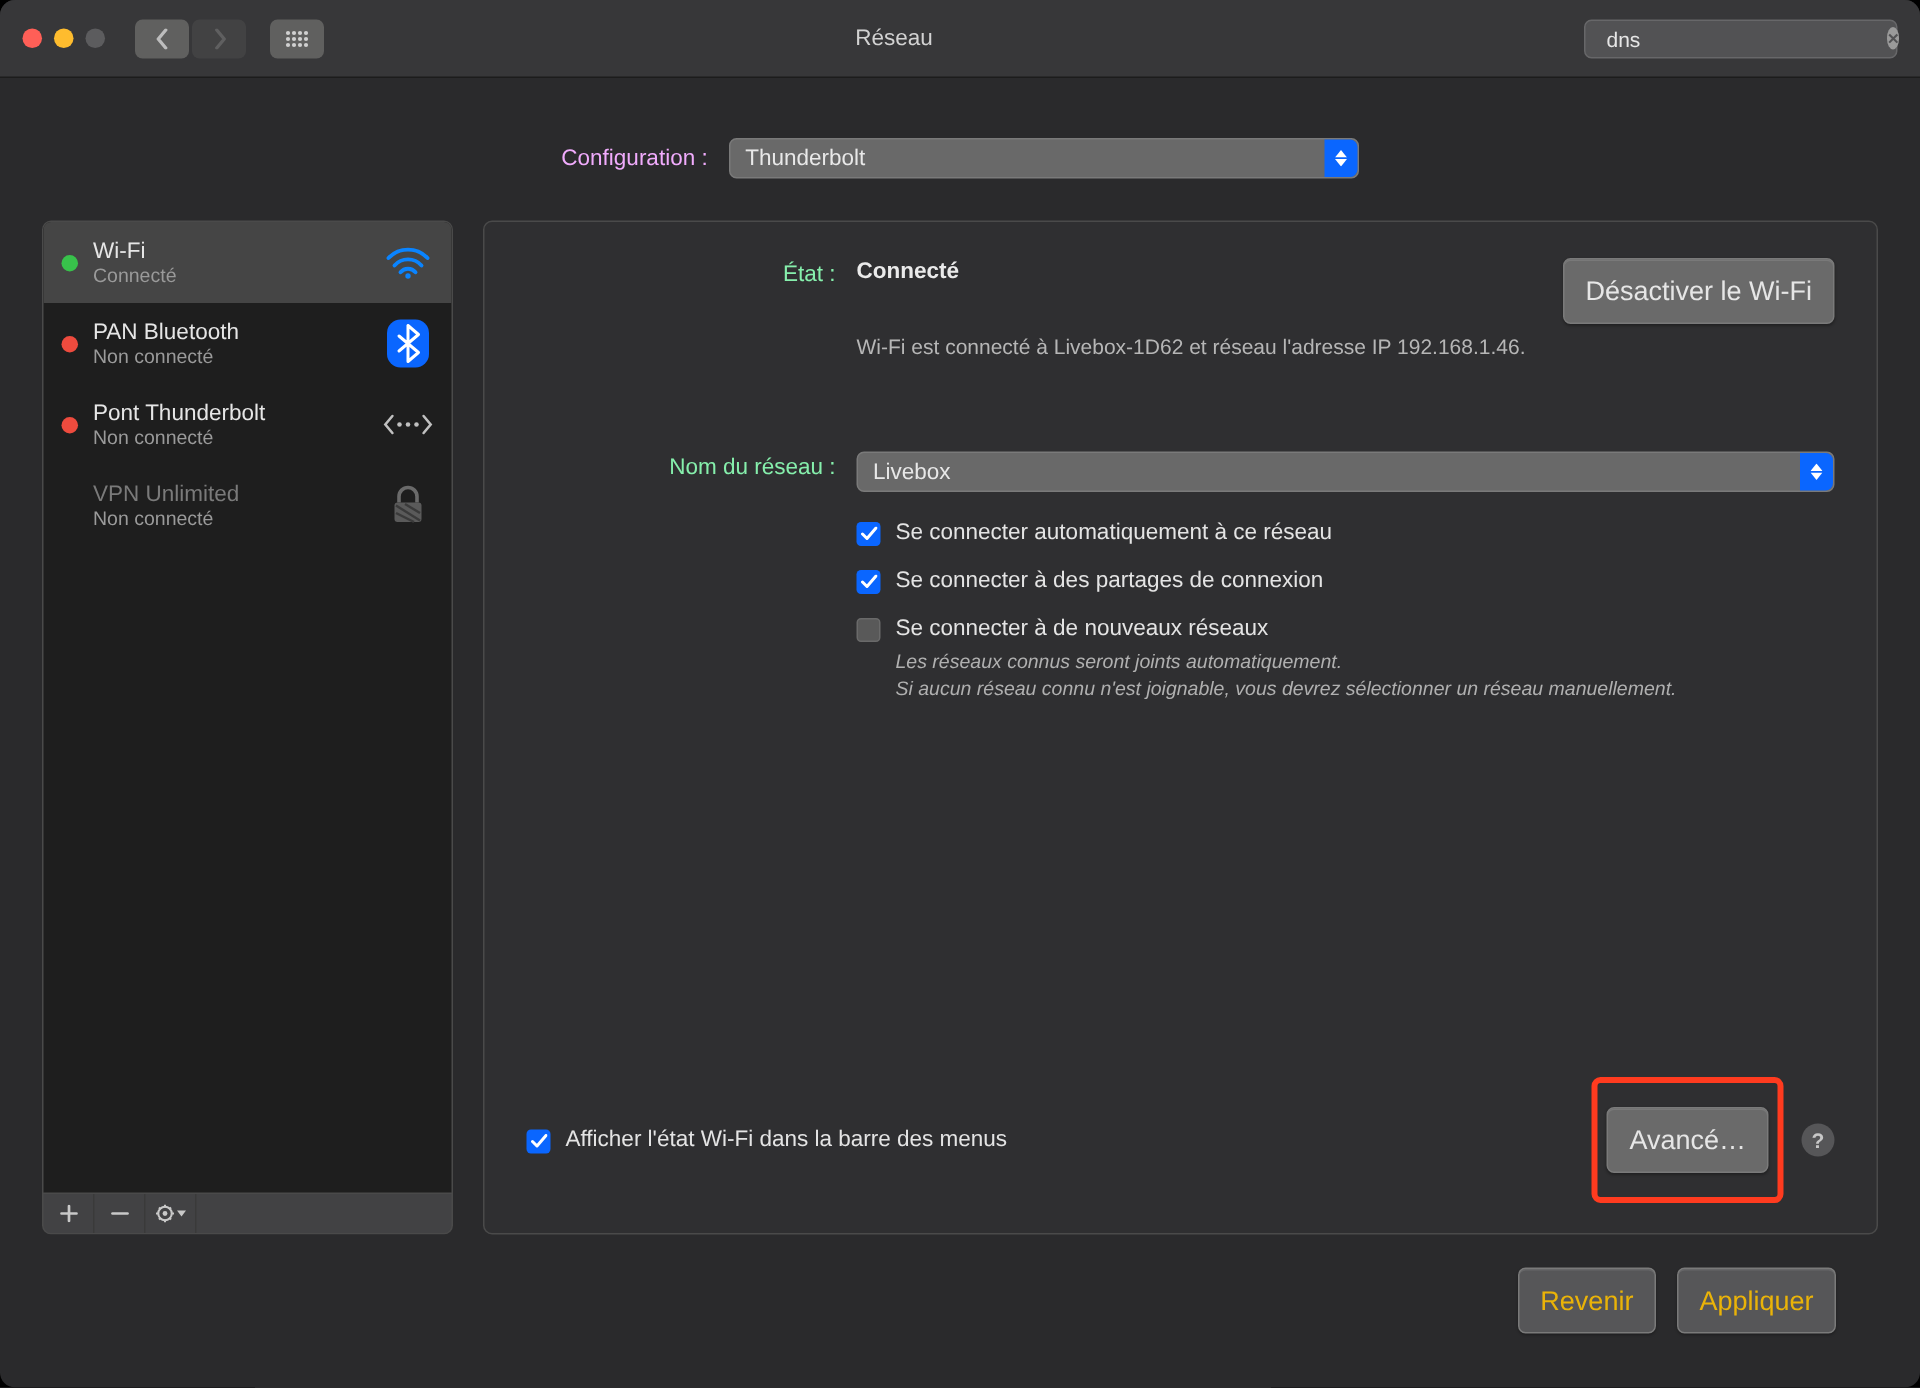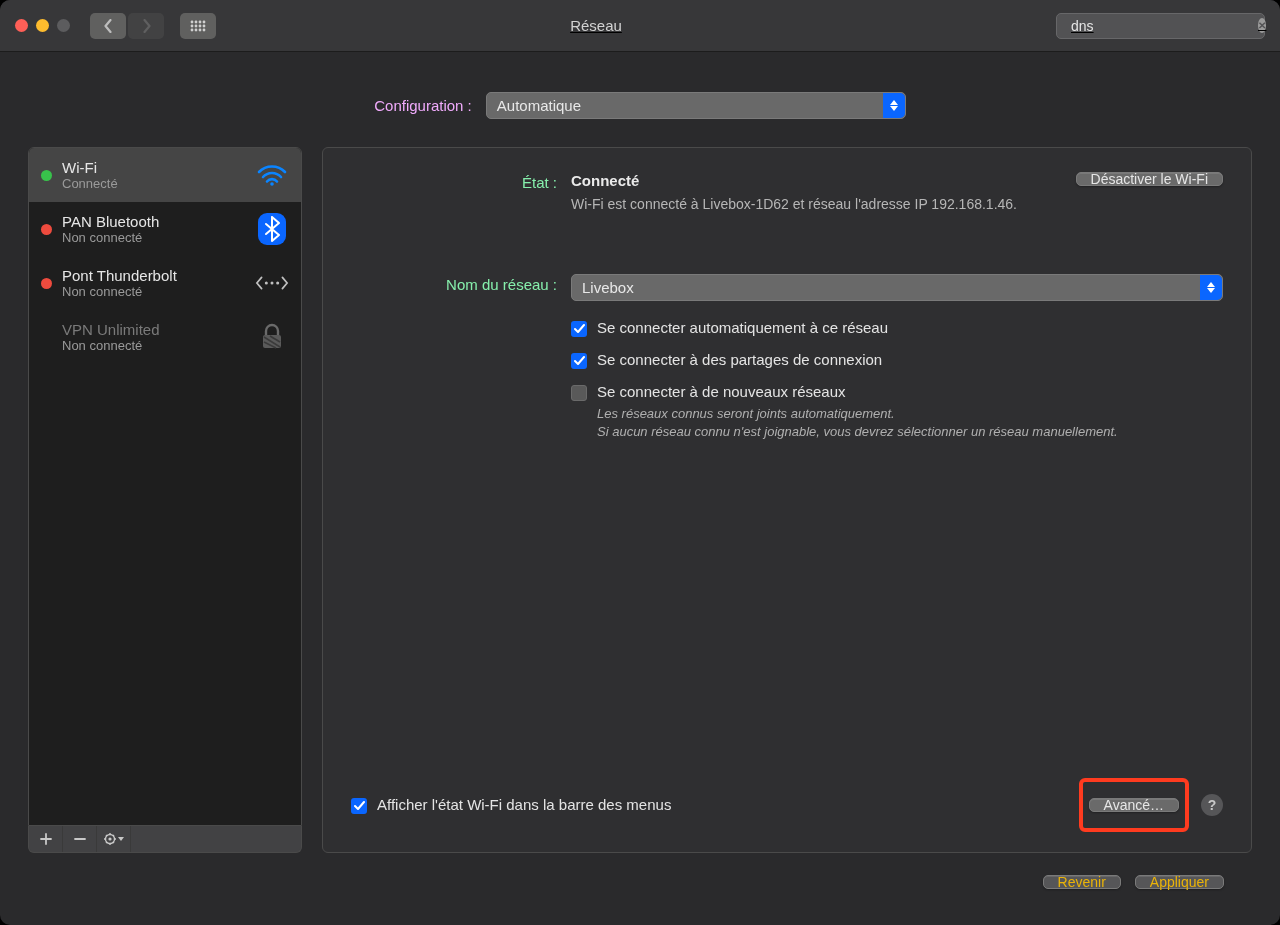--- a/index.html
+++ b/index.html
@@ -1,18 +1,18 @@
 <!DOCTYPE html>
 <html><head>
 <meta charset="utf-8">
 <style>
 * { margin: 0; padding: 0; box-sizing: border-box; font-family: -apple-system, "Helvetica Neue", Arial, sans-serif; -webkit-font-smoothing: antialiased; }
 body { background: #000; width: 1280px; height: 925px; overflow: hidden; }
 .window { width: 1280px; height: 925px; background: #2a2a2c; border-radius: 10px; overflow: hidden; display: flex; flex-direction: column; }
-.titlebar { height: 52px; background: #373739; display: flex; align-items: center; padding: 0 15px; gap: 10px; border-bottom: 1px solid #1c1c1c; text-decoration: underline; }
+.titlebar { height: 52px; background: #373739; display: flex; align-items: center; padding: 0 15px; gap: 10px; border-bottom: 1px solid #1c1c1c; }
 .traffic { display: flex; gap: 8px; margin-right: 10px; }
 .dot { width: 13px; height: 13px; border-radius: 50%; }
 .dot.red { background: #ff5f57; }
 .dot.yellow { background: #febc2e; }
 .dot.gray { background: #5c5c5e; }
 .nav-group { display: flex; gap: 2px; }
 .nav-btn { width: 36px; height: 26px; background: #60605f; border: none; border-radius: 5px; display: flex; align-items: center; justify-content: center; color: #bdbdbd; }
 .nav-btn.disabled { background: #4a4a4a; color: #7a7a7a; opacity: .6; }
 .nav-btn svg { width: 11px; height: 14px; fill: currentColor; }
 .grid-btn { width: 36px; height: 26px; background: #60605f; border-radius: 5px; display: flex; align-items: center; justify-content: center; margin-left: 6px; }
@@ -44,21 +44,21 @@
 .sidebar-toolbar { height: 27px; background: #424244; border: 1px solid #4a4a4a; border-top: none; border-radius: 0 0 6px 6px; display: flex; }
 .tb-btn { width: 34px; height: 100%; display: flex; align-items: center; justify-content: center; color: #c8c8c8; border-right: 1px solid #3a3a3a; }
 .tb-btn.flex { flex: 1; border-right: none; }
 .tb-btn svg { fill: currentColor; }
 .detail { flex: 1; background: #2f2f31; border: 1px solid #4a4a4a; border-radius: 6px; padding: 24px 28px 20px; display: flex; flex-direction: column; }
 .row { display: flex; margin-bottom: 18px; }
 .row .lbl { width: 220px; text-align: right; color: #86efac; font-size: 15px; padding-right: 14px; padding-top: 2px; }
 .row .val { flex: 1; }
 .status-line { display: flex; align-items: flex-start; gap: 16px; }
 .status-val { color: #eaeaea; font-size: 15px; font-weight: 600; }
-.push-btn { height: 14px; background: #6a6a6a; border: 1px solid #7a7a7a; border-radius: 5px; color: #e6e6e6; font-size: 14px; padding: 0 14px; display: flex; align-items: center; box-shadow: 0 1px 0 rgba(255,255,255,.1) inset, 0 1px 2px rgba(0,0,0,.3); }
+.push-btn { height: 44px; background: #6a6a6a; border: 1px solid #7a7a7a; border-radius: 5px; color: #e6e6e6; font-size: 18px; padding: 0 14px; display: flex; align-items: center; box-shadow: 0 1px 0 rgba(255,255,255,.1) inset, 0 1px 2px rgba(0,0,0,.3); }
 .push-btn.dim { background: #565658; color: #eab308; }
 .status-desc { color: #b6b6b6; font-size: 14px; margin-top: 6px; max-width: 520px; line-height: 1.35; }
 .select.network { width: 100%; }
 .checkbox-row { display: flex; align-items: flex-start; gap: 10px; margin-bottom: 14px; }
 .cb { width: 16px; height: 16px; border-radius: 3px; flex-shrink: 0; display: flex; align-items: center; justify-content: center; margin-top: 2px; }
 .cb.checked { background: #0a66ff; }
 .cb.unchecked { background: #595959; border: 1px solid #6a6a6a; }
 .cb svg { fill: #fff; }
 .cb-label { color: #e4e4e4; font-size: 15px; }
 .explain { color: #b0b0b0; font-size: 13px; margin-top: 4px; margin-left: 26px; line-height: 1.4; max-width: 540px; font-style: italic; }
@@ -116,21 +116,21 @@
         </svg>
       <input value="dns" style="">
       <div class="clear">✕</div>
     </div>
   </div>
 
   <div class="content">
     <div class="config-row">
       <span class="config-label">Configuration :</span>
       <div class="select wide">
-        <span>Automatique</span>
+        <span>Thunderbolt</span>
         <span class="caps">
           <svg width="8" height="5" viewBox="0 0 8 5">
               <path d="M0 5 L4 0 L8 5 Z"></path>
             </svg>
           <svg width="8" height="5" viewBox="0 0 8 5">
               <path d="M0 0 L4 5 L8 0 Z"></path>
             </svg>
         </span>
       </div>
     </div>

